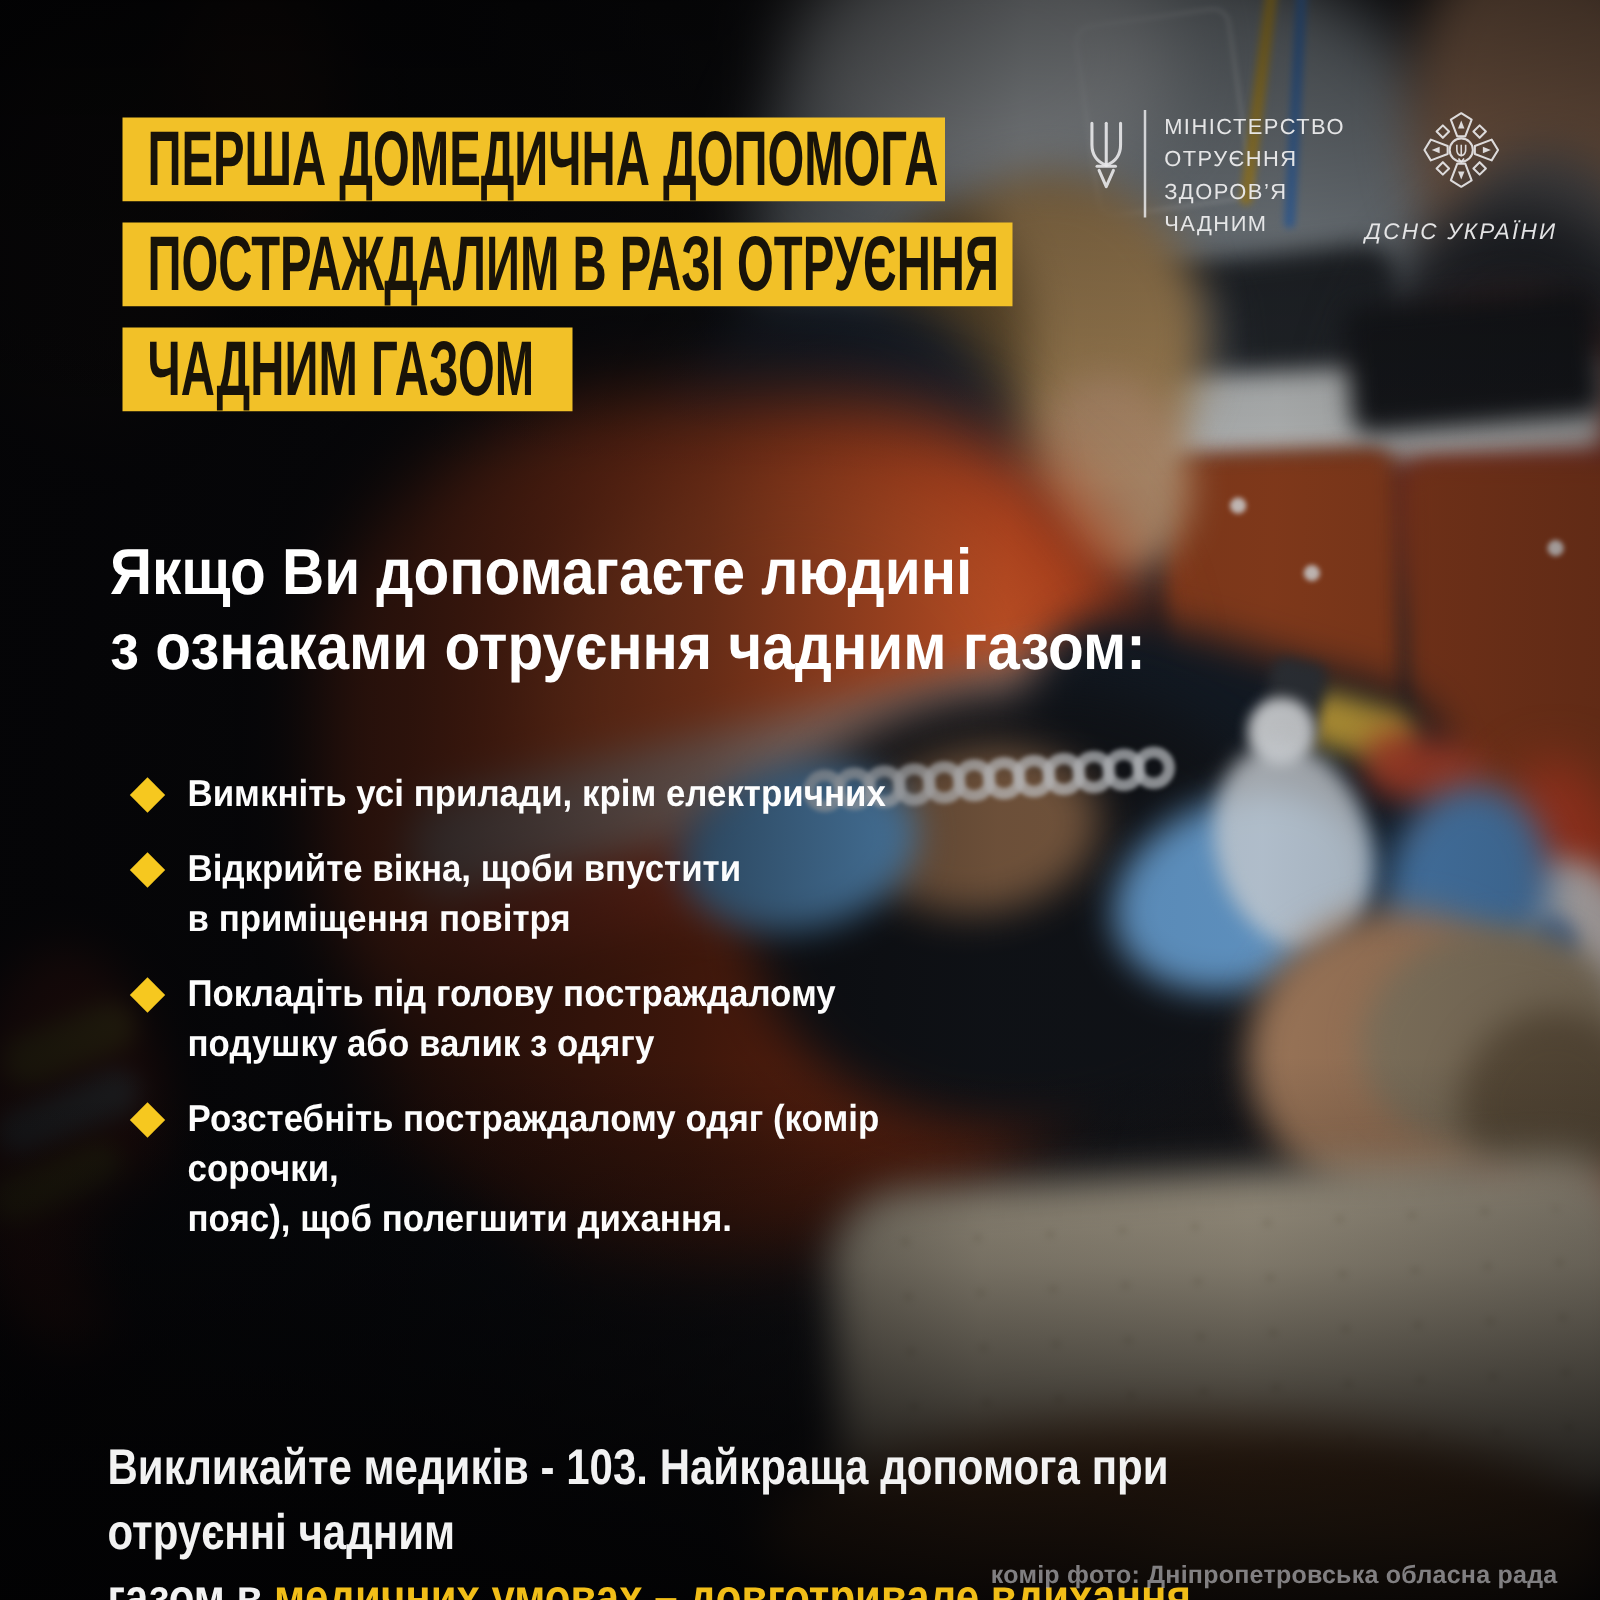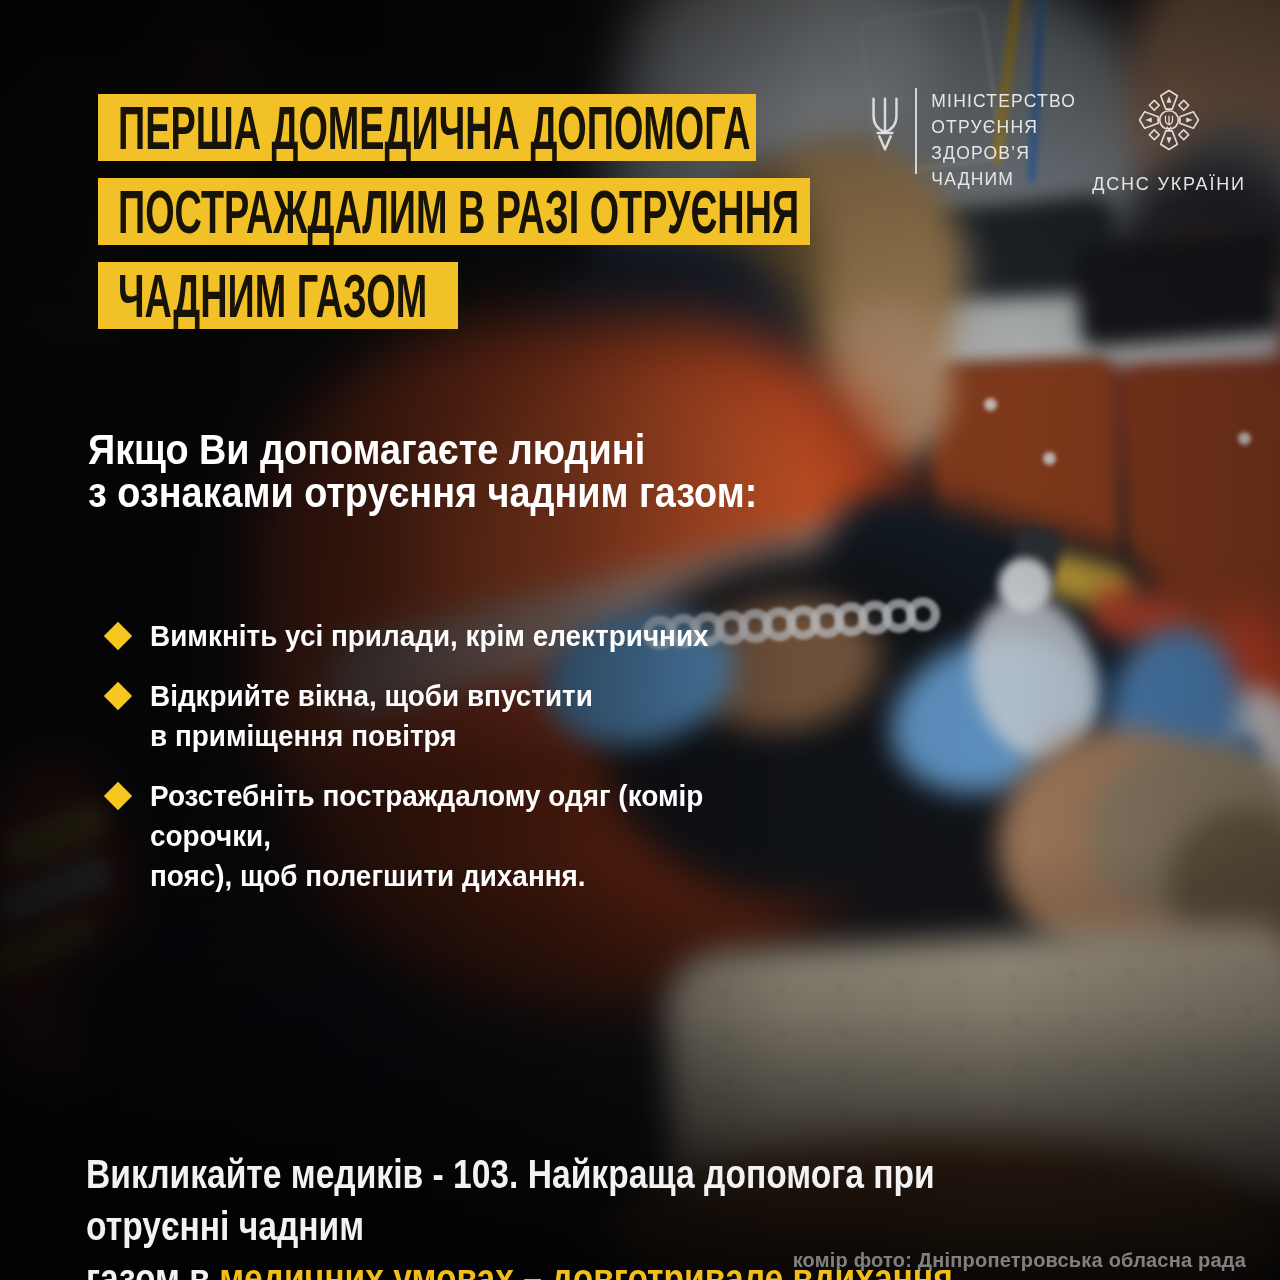--- a/index.html
+++ b/index.html
@@ -77,24 +77,24 @@
   .bar{background:#F2C128;height:67px;display:flex;align-items:center;padding-left:20px;margin-bottom:17px;box-sizing:border-box;}
   .bar span{font-size:62px;line-height:1;font-weight:700;color:#181309;white-space:nowrap;
             transform:scaleX(0.61);transform-origin:0 50%;letter-spacing:0;}
   .bar.b1{width:658px;} .bar.b2{width:712px;} .bar.b3{width:360px;}
   .logos{position:absolute;top:84px;right:36px;display:flex;gap:18px;align-items:flex-start;}
   .moh{display:flex;align-items:flex-start;opacity:.95;}
   .moh svg{margin-top:6px;}
   .moh-divider{width:2px;height:86px;background:rgba(240,240,242,.85);margin:4px 14px 0 12px;}
   .moh-text{display:flex;flex-direction:column;margin-top:4px;font-size:17.5px;line-height:26px;
             letter-spacing:1.2px;font-weight:400;color:#ededee;white-space:nowrap;}
-  .dsns{display:flex;flex-direction:column;align-items:center;width:150px;opacity:.95;}
+  .dsns{display:flex;flex-direction:column;align-items:center;width:150px;opacity:.95;font-style:italic;}
   .dsns svg{margin-top:4px;}
   .dsns-label{margin-top:18px;font-size:18px;letter-spacing:1.8px;color:#ededee;white-space:nowrap;}
-  .intro{position:absolute;left:88px;top:428px;font-size:42px;line-height:43px;font-weight:700;color:#fff;}
+  .intro{position:absolute;left:88px;top:428px;font-size:52px;line-height:60px;font-weight:700;color:#fff;}
   .intro span{display:inline-block;white-space:pre-line;transform:scaleX(0.9);transform-origin:0 0;}
   .bullets{position:absolute;left:92px;top:600px;margin:16px;padding:0;list-style:none;width:700px;}
   .bullets li{display:flex;margin-bottom:20px;}
   .diamond{flex:none;width:20px;height:20px;margin:10px 22px 0 0;background:#F6C81F;transform:rotate(45deg);}
   .bullet-text{font-size:30px;line-height:40px;font-weight:700;color:#fdfdfd;white-space:pre-line;
                transform:scaleX(0.93);transform-origin:0 0;}
   .footer-note{position:absolute;left:86px;top:1108px;width:1160px;font-size:40px;line-height:52px;font-weight:700;
                transform:scaleX(0.84);transform-origin:0 0;}
   .footer-note .w{color:#f2f2f2;white-space:pre-line;}
   .footer-note .y{color:#F2BE18;}
@@ -246,20 +246,25 @@
         <span class="diamond"></span>
         <span class="bullet-text">Вимкніть усі прилади, крім електричних</span>
       </li>
       <li>
         <span class="diamond"></span>
         <span class="bullet-text">Відкрийте вікна, щоби впустити
 в приміщення повітря</span>
       </li>
       <li>
         <span class="diamond"></span>
+        <span class="bullet-text">Покладіть під голову постраждалому
+подушку або валик з одягу</span>
+      </li>
+      <li>
+        <span class="diamond"></span>
         <span class="bullet-text">Розстебніть постраждалому одяг (комір сорочки,
 пояс), щоб полегшити дихання.</span>
       </li>
     </ul>
 
     <p class="footer-note">
       <span class="w">Викликайте медиків - 103. Найкраща допомога при отруєнні чадним
 газом в </span><span class="y">медичних умовах – довготривале вдихання кисню.</span>
     </p>
 

